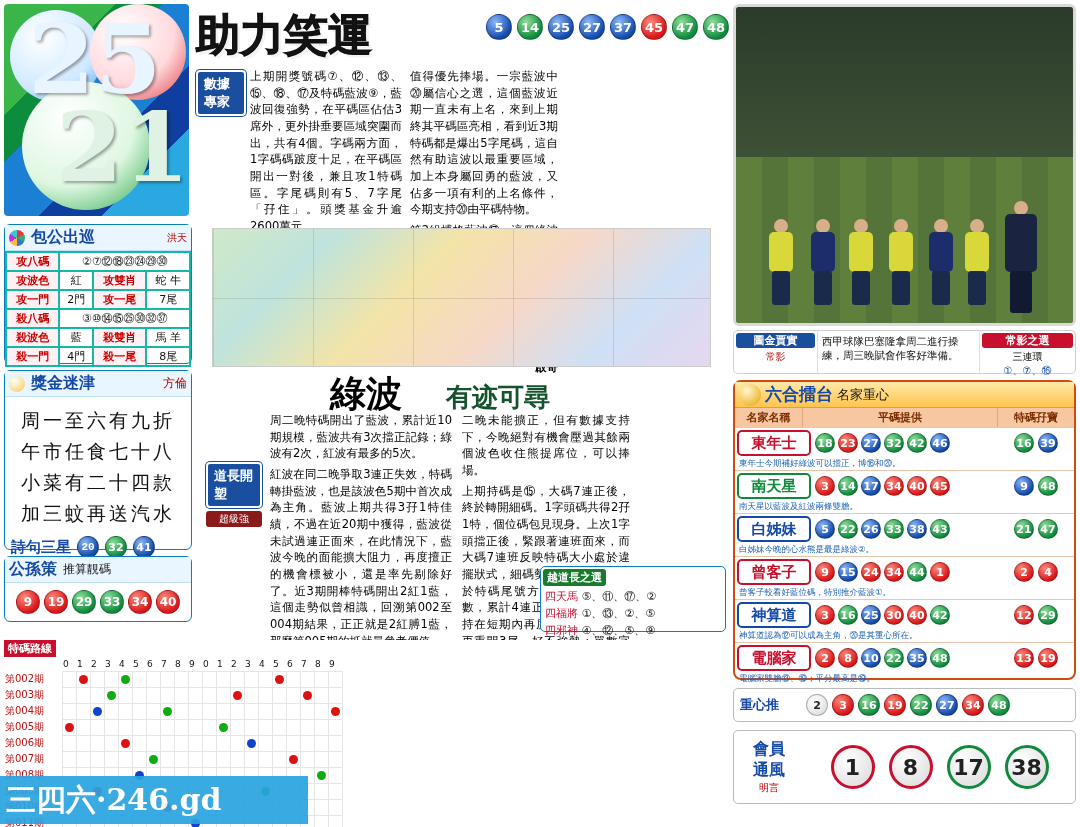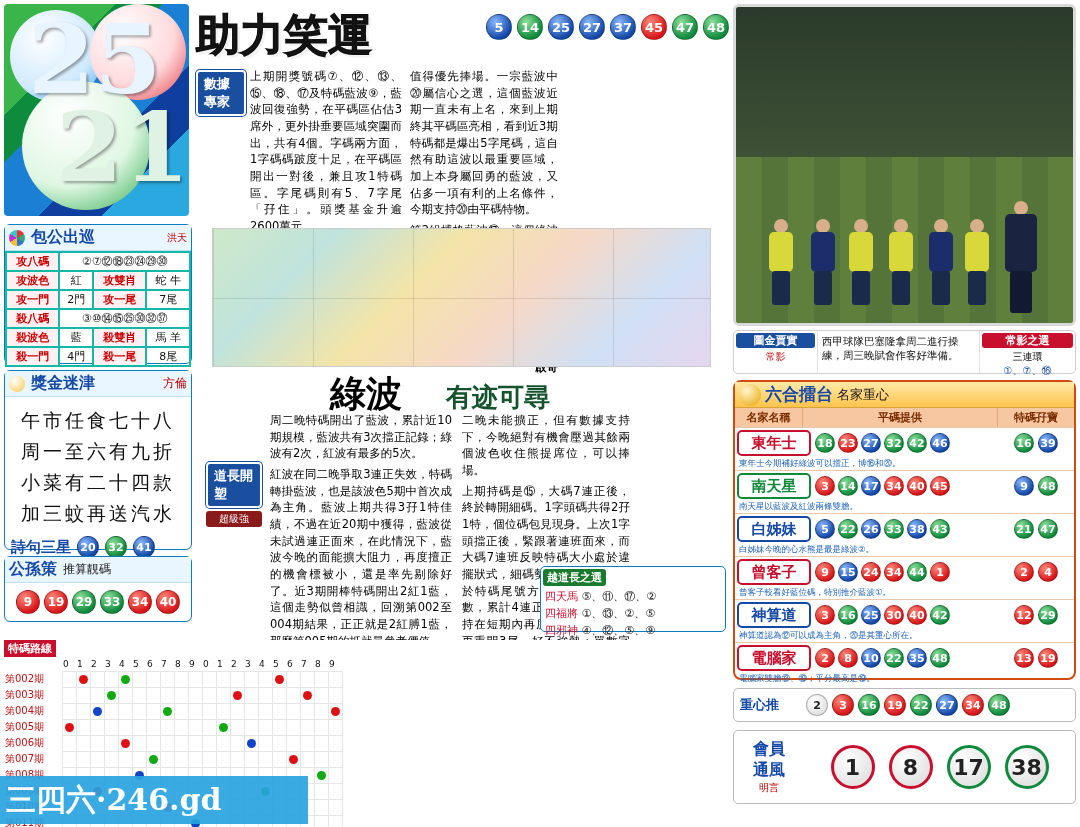--- a/index.html
+++ b/index.html
@@ -252,28 +252,28 @@
       </table>
   </div>
 
   <div class="lbox" style="left:4px; top:370px; width:188px; height:180px;">
     <div class="hd" style="display:flex;align-items:center;gap:6px;">
       <span style="width:16px;height:16px;display:inline-block;border-radius:50%;background:radial-gradient(circle at 35% 30%,#fff,#f7c94b);"></span>
       <span class="title-cn bluetxt" style="font-size:16px;">獎金迷津</span>
       <span style="margin-left:auto;font-size:12px;color:#b00;">方倫</span>
     </div>
     <div style="padding:6px 4px 0 4px; text-align:center;">
+      <div style="font-size:19px;letter-spacing:3px;margin:5px 0;">周一至六有九折</div>
       <div style="font-size:19px;letter-spacing:3px;margin:5px 0;">午市任食七十八</div>
-      <div style="font-size:19px;letter-spacing:3px;margin:5px 0;">周一至六有九折</div>
       <div style="font-size:19px;letter-spacing:3px;margin:5px 0;">小菜有二十四款</div>
       <div style="font-size:19px;letter-spacing:3px;margin:5px 0;">加三蚊再送汽水</div>
     </div>
     <div style="display:flex;align-items:center;gap:6px;padding:4px 6px;">
       <span class="title-cn bluetxt" style="font-size:15px;">詩句三星</span>
-      <span class="ball blue" style="width:22px;height:22px;font-size:11px;">20</span>
+      <span class="ball blue" style="width:22px;height:22px;font-size:11px;font-family:Liberation Mono, monospace;">20</span>
       <span class="ball green" style="width:22px;height:22px;font-size:11px;">32</span>
       <span class="ball blue" style="width:22px;height:22px;font-size:11px;">41</span>
     </div>
   </div>
 
   <div class="lbox" style="left:4px; top:556px; width:188px; height:66px;">
     <div class="hd" style="display:flex;align-items:center;gap:6px;">
       <span class="title-cn bluetxt" style="font-size:16px;">公孫策</span>
       <span style="font-size:12px;color:#111;">推算靚碼</span>
     </div>

